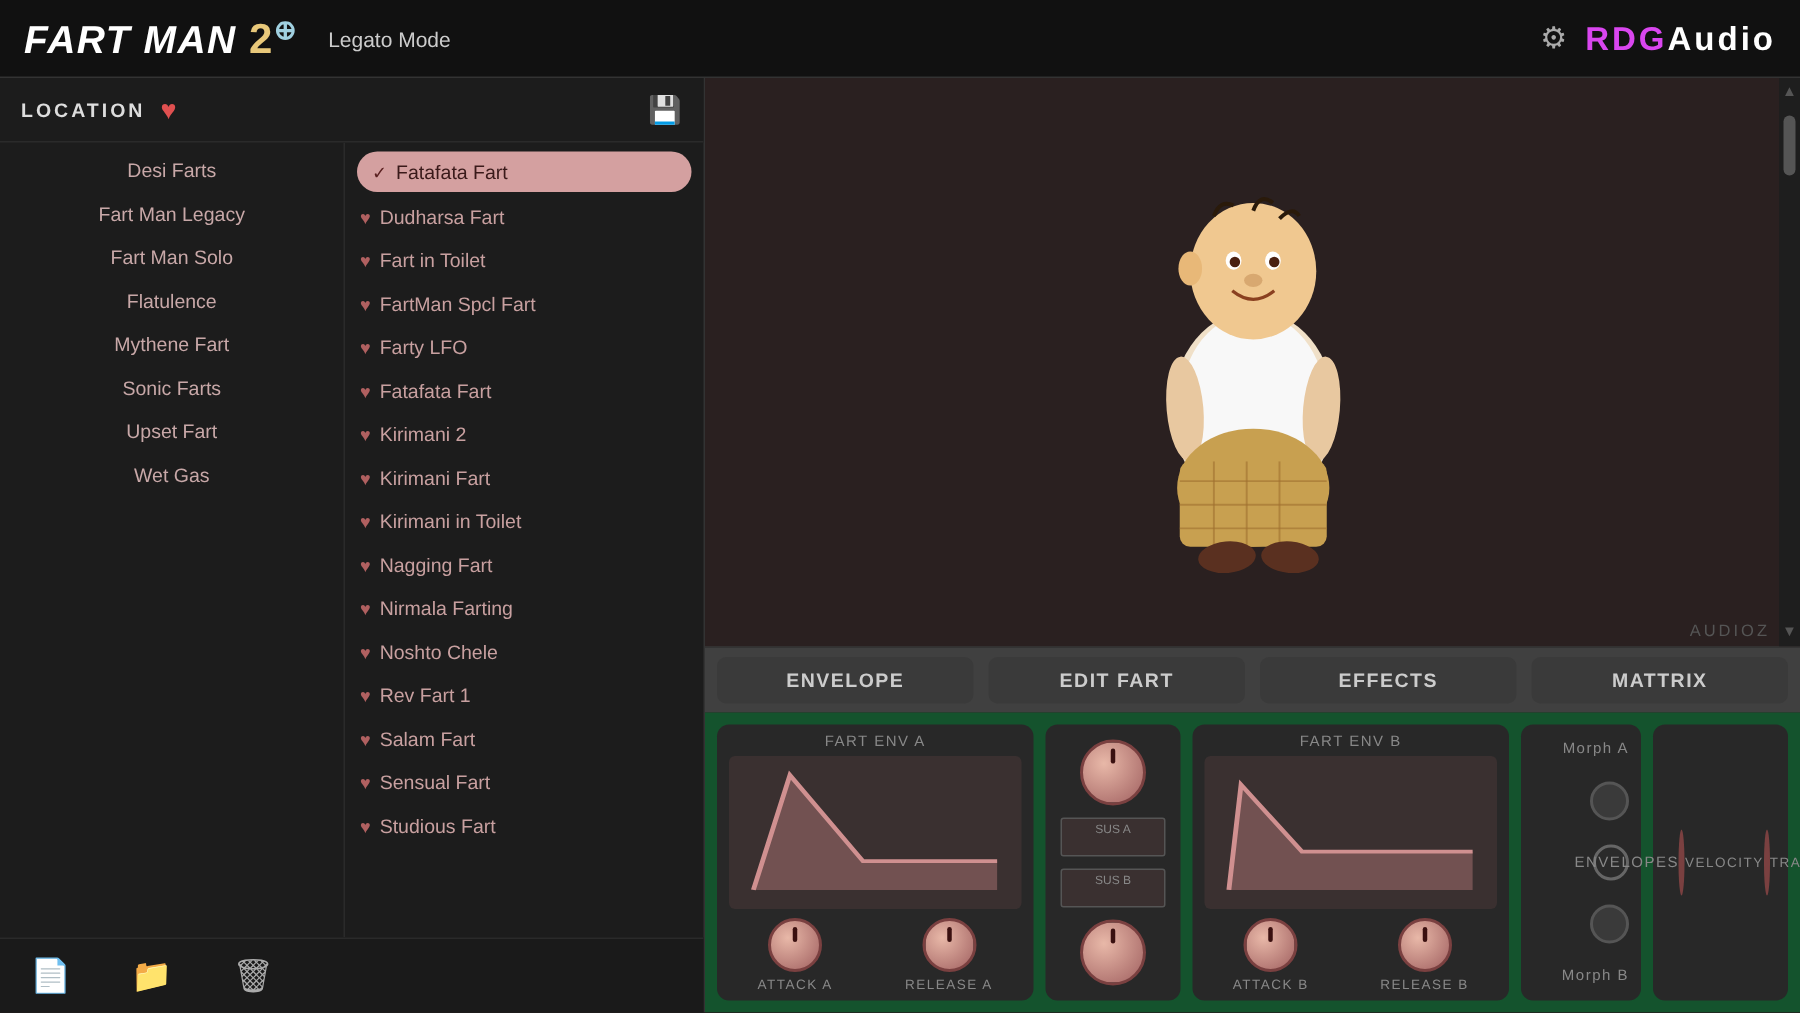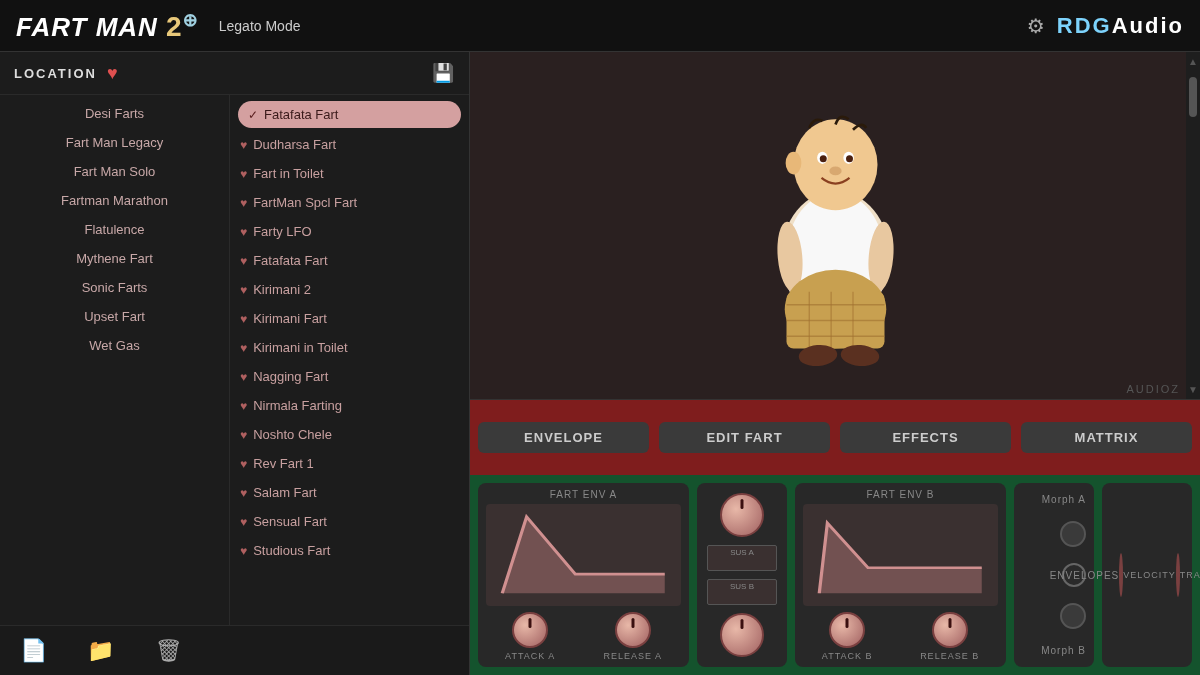--- a/index.html
+++ b/index.html
@@ -52,21 +52,21 @@
       align-items: center;
       gap: 12px;
     }
     #gear-icon { font-size: 20px; color: #aaa; cursor: pointer; }
     #brand-logo {
       font-size: 22px;
       font-weight: bold;
       color: #e8c050;
       letter-spacing: 2px;
     }
-    #brand-logo span.rdg { color: #7dd3fc; }
+    #brand-logo span.rdg { color: #d946ef; }
     #brand-logo span.audio { color: #fff; }
 
     
     #main {
       display: flex;
       width: 100%;
       height: 623px;
     }
 
     
@@ -196,22 +196,22 @@
       width: 8px;
       height: 40px;
       background: #555;
       border-radius: 4px;
       margin-top: 10px;
     }
 
     
     #tabs-bar {
       display: flex;
-      background: #7f1d1d;
-      padding: 22px 8px;
+      background: #404040;
+      padding: 6px 8px;
       gap: 10px;
       border-top: 1px solid #333;
     }
     .tab-btn {
       flex: 1;
       padding: 8px 0;
       background: #3a3a3a;
       border: none;
       border-radius: 6px;
       color: #ccc;
@@ -410,21 +410,20 @@
       <span id="heart-icon">♥</span>
       <span id="save-icon">💾</span>
     </div>
 
     <div id="lists-container">
 
       <div id="category-list">
           <div class="cat-item">Desi Farts</div>
           <div class="cat-item">Fart Man Legacy</div>
           <div class="cat-item">Fart Man Solo</div>
-          <div class="cat-item">Fartman Marathon</div>
           <div class="cat-item">Flatulence</div>
           <div class="cat-item">Mythene Fart</div>
           <div class="cat-item">Sonic Farts</div>
           <div class="cat-item">Upset Fart</div>
           <div class="cat-item">Wet Gas</div>
         </div>
 
       <div id="preset-list">
           <div class="preset-item active">
             <span class="check">✓</span>

